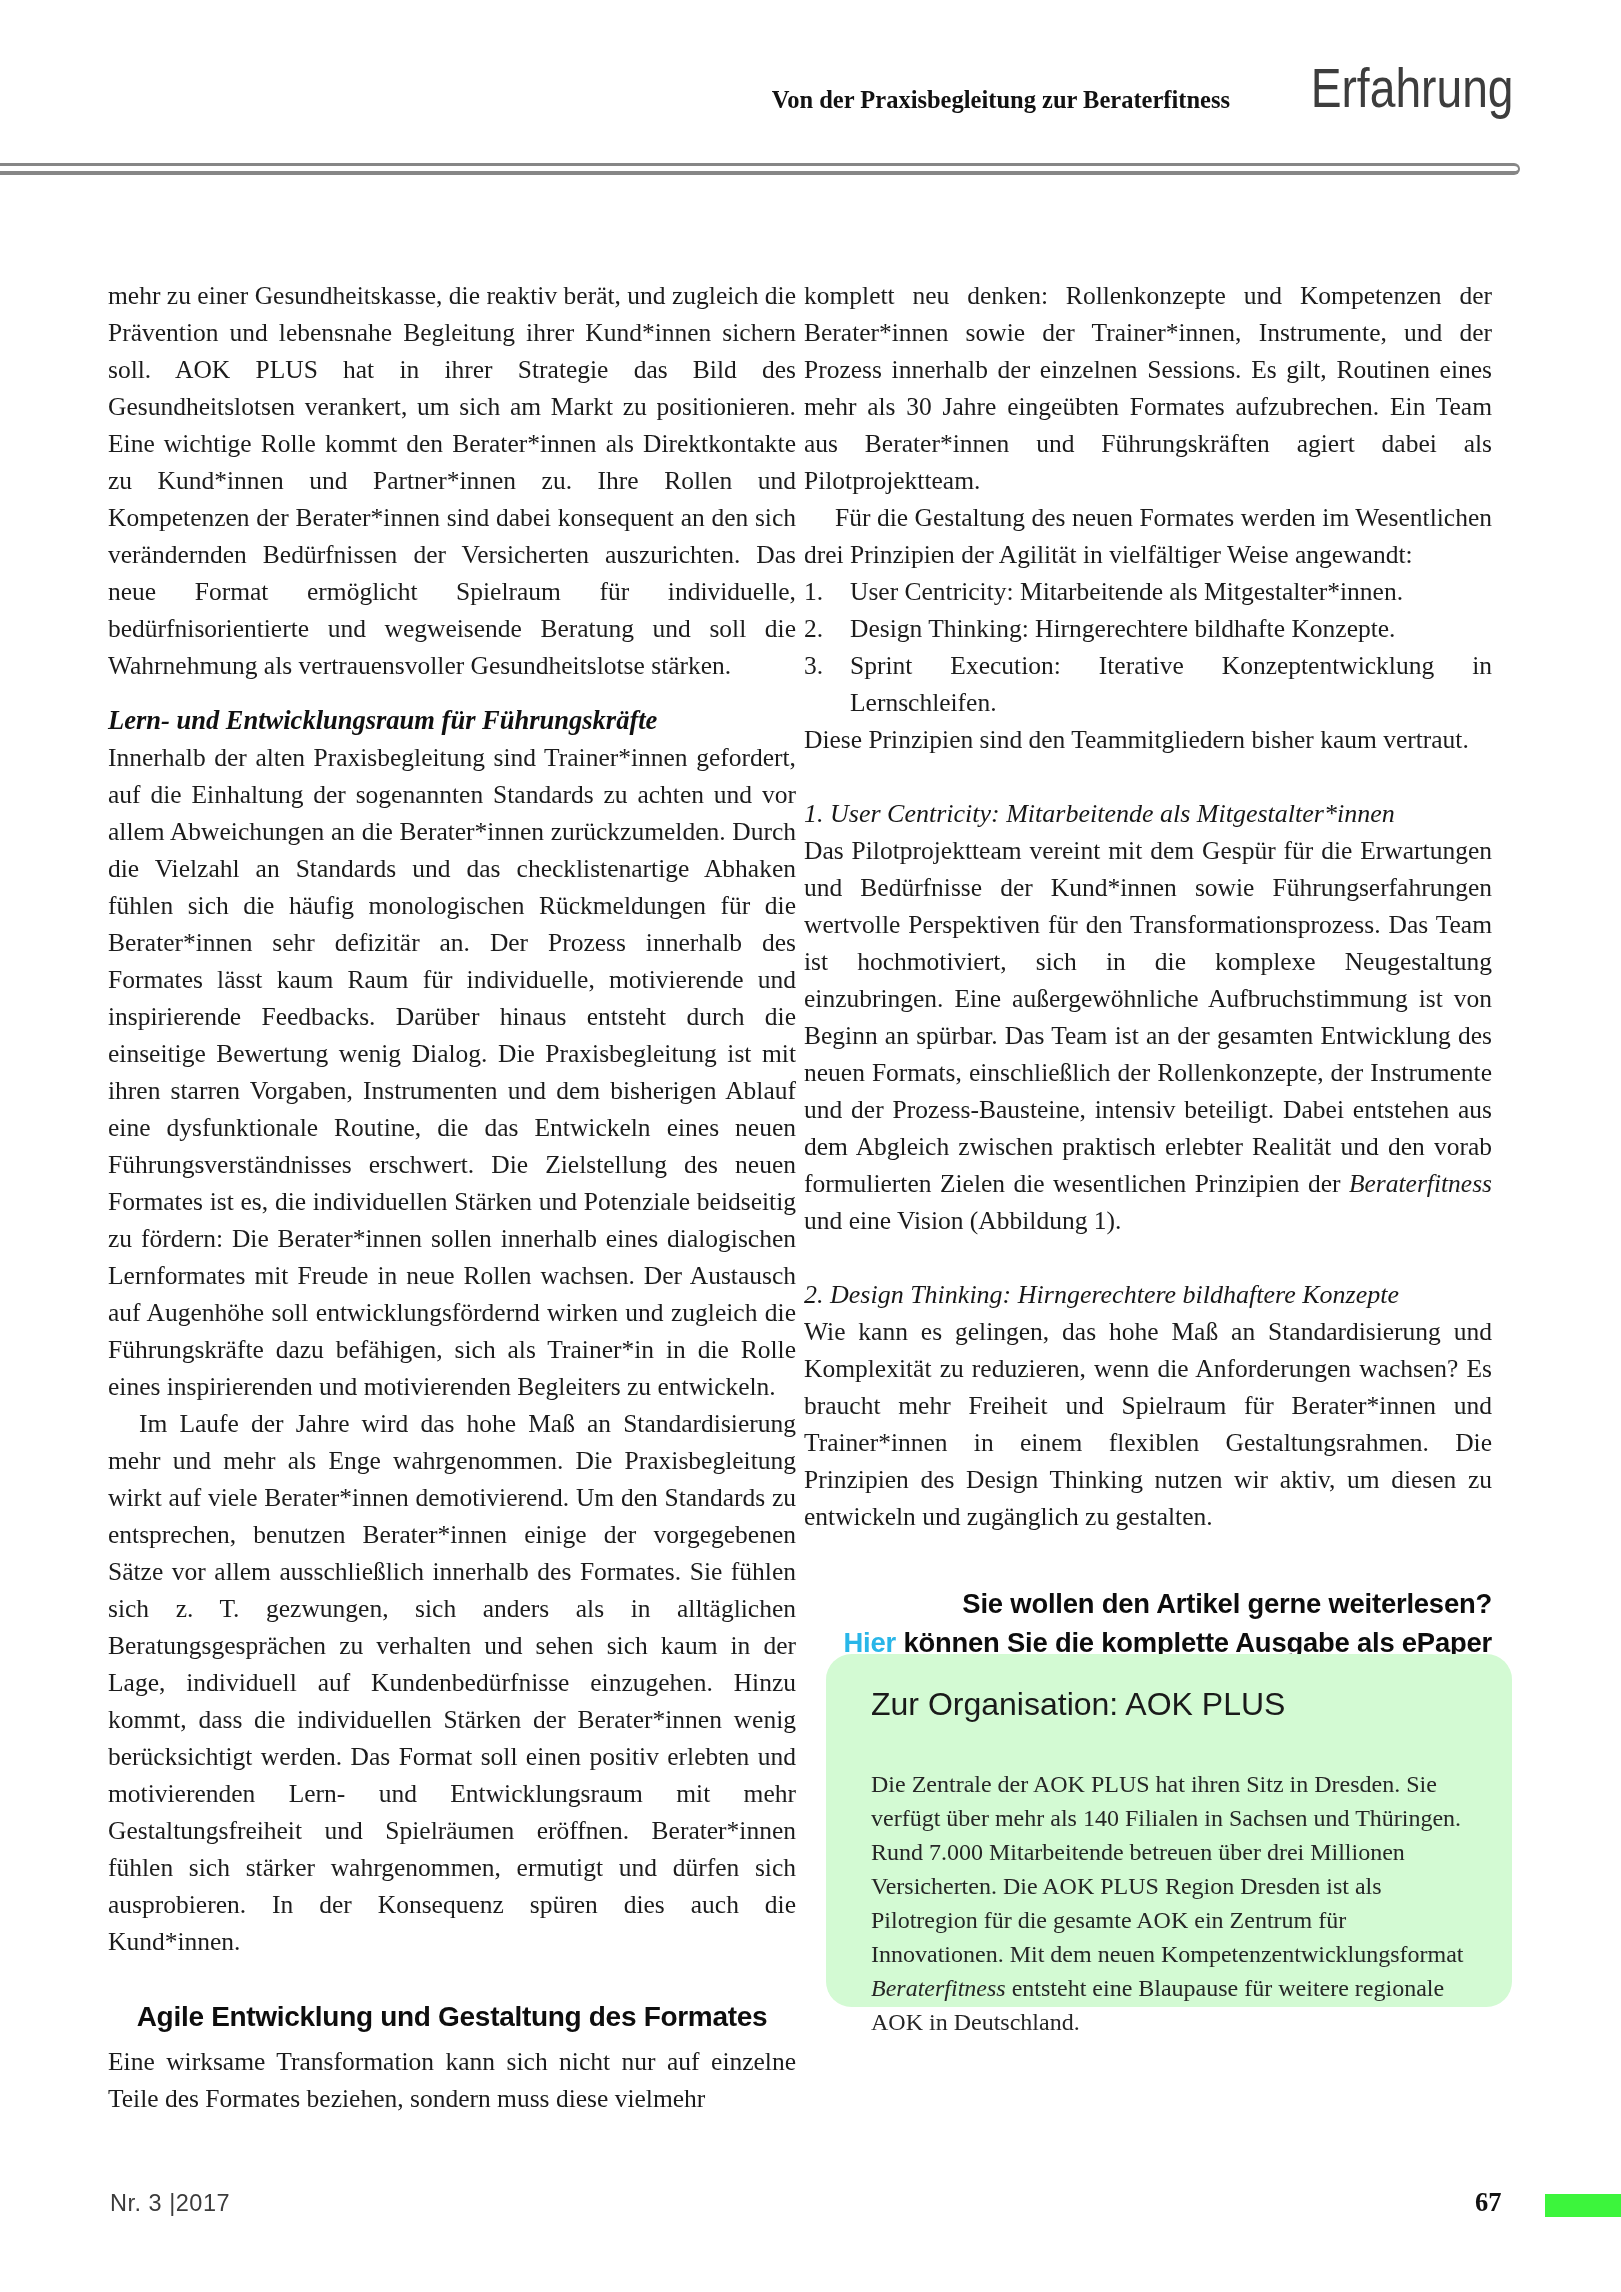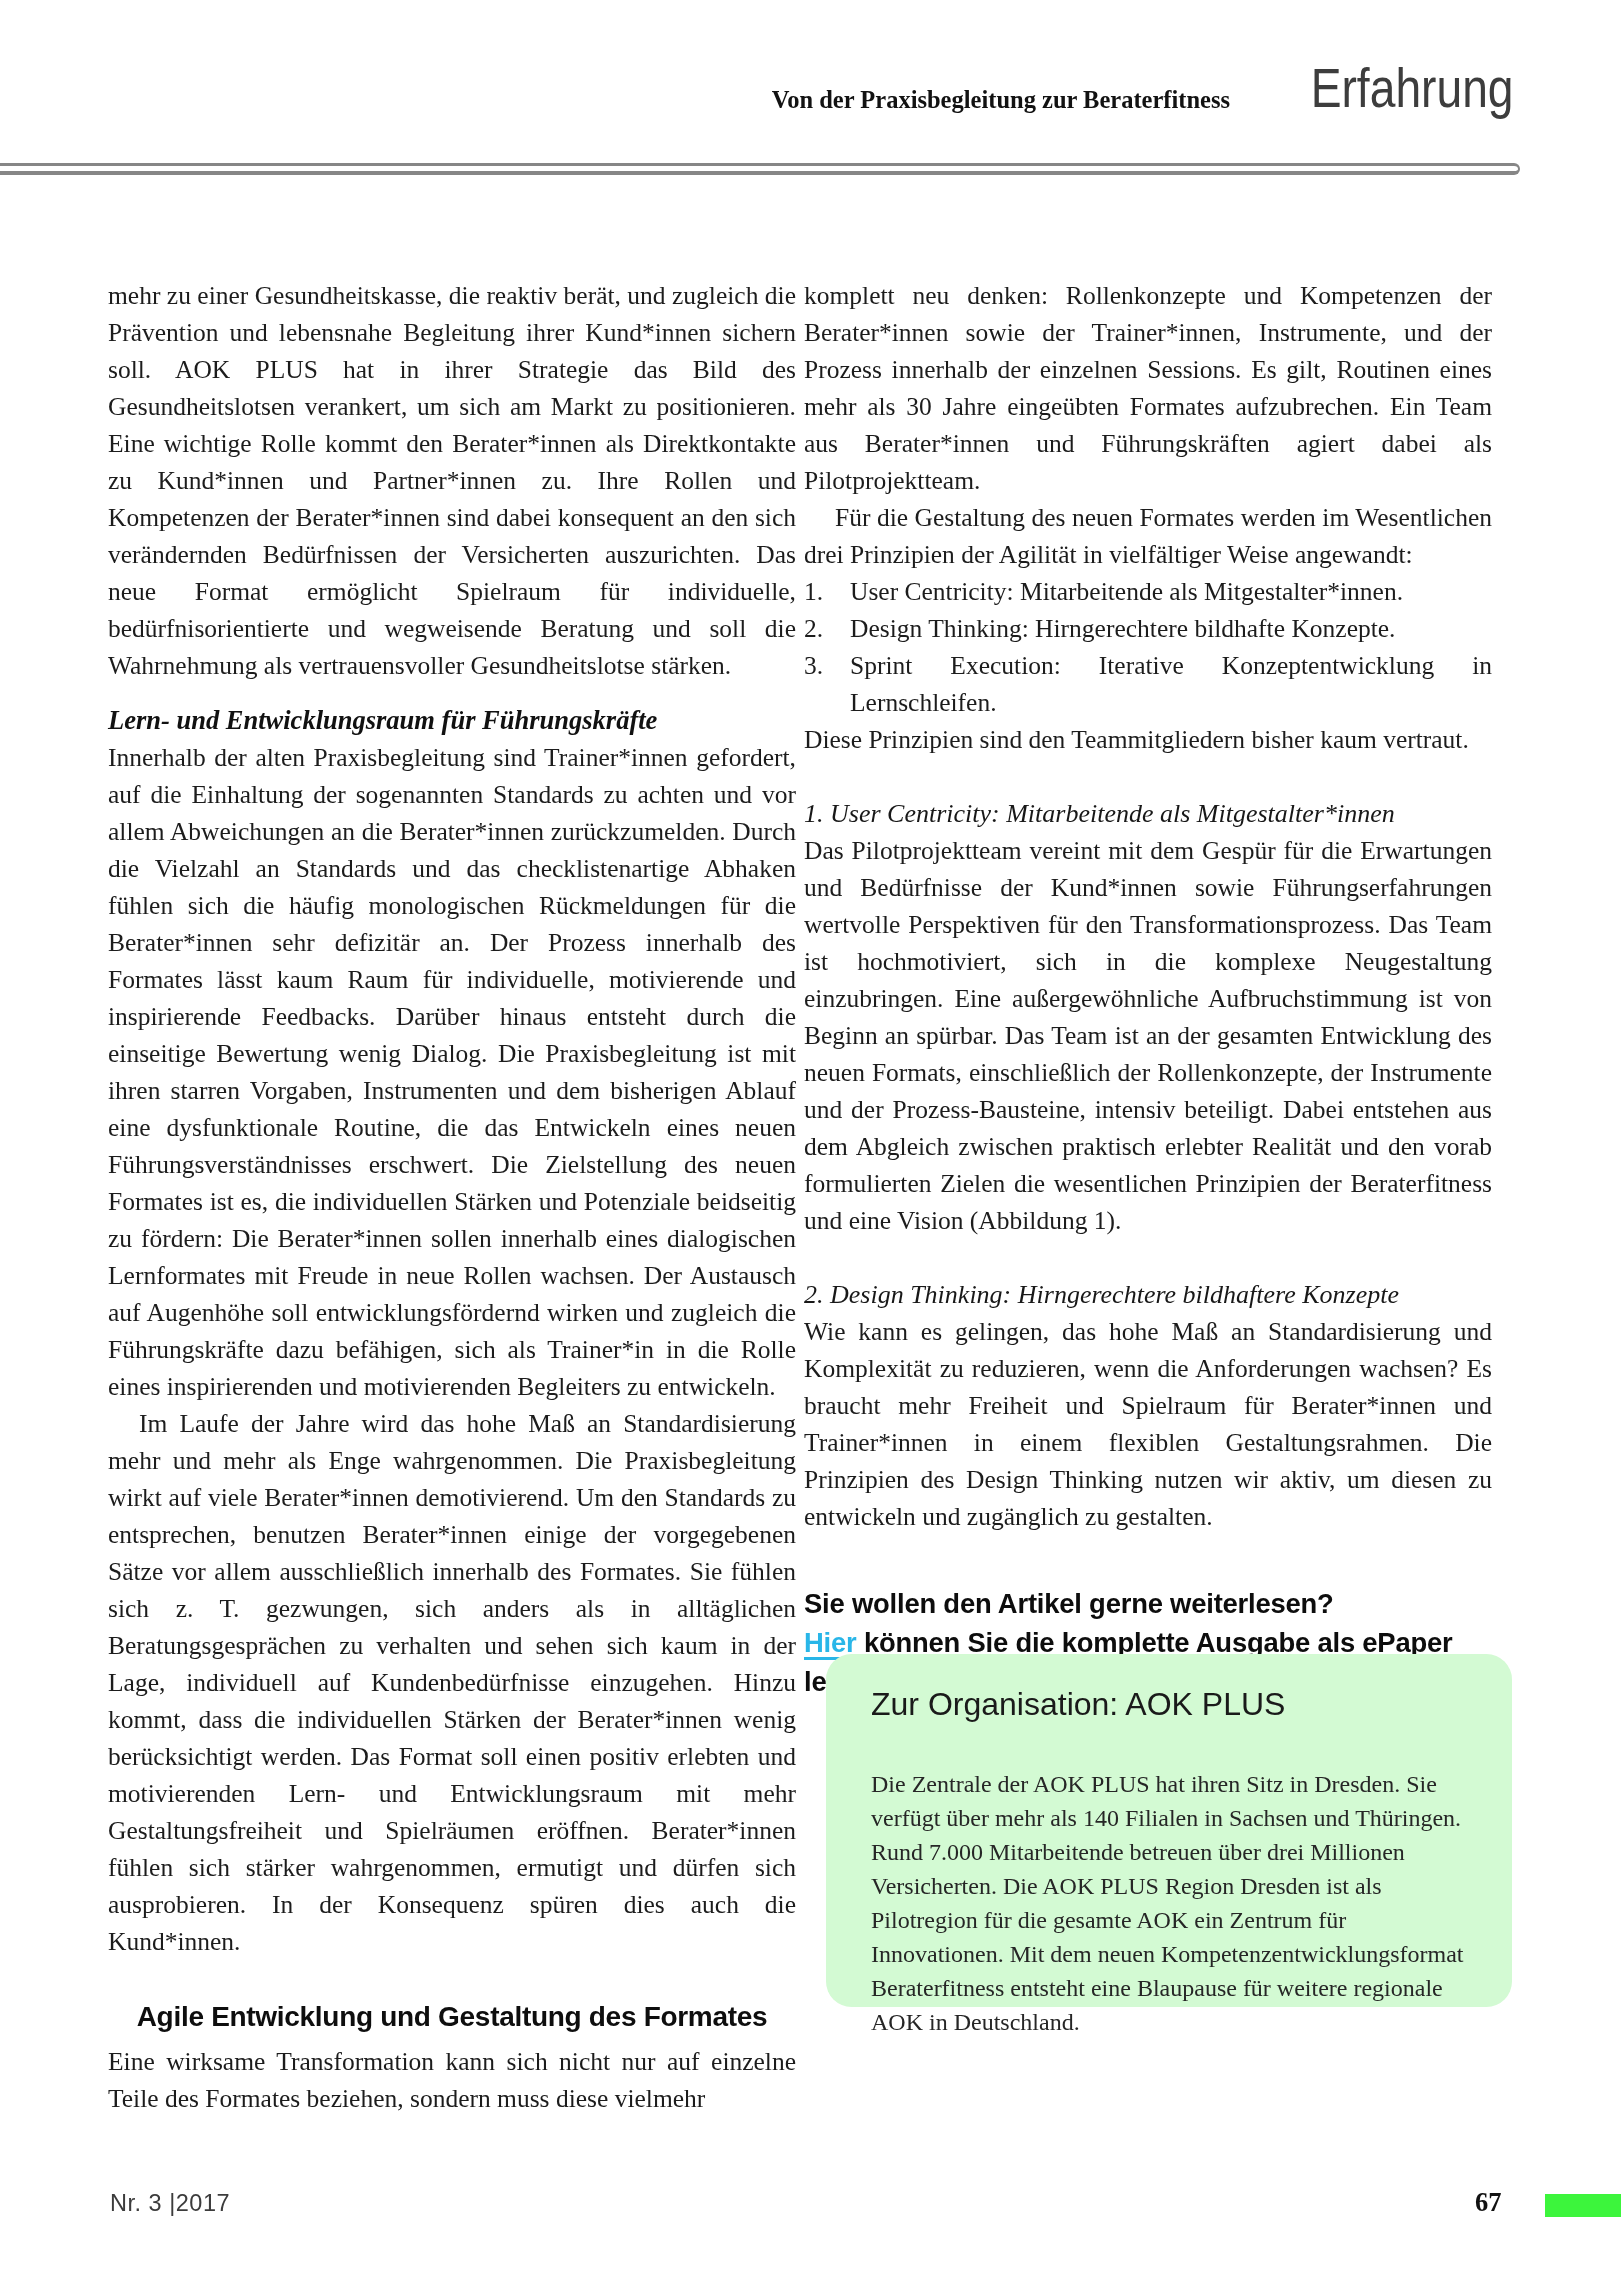--- a/index.html
+++ b/index.html
@@ -27,25 +27,25 @@
   .col-left{left:108px;}
   .col-right{left:804px;}
   .col p{margin:0;}
   .indent{text-indent:31px;}
   .h-serif-italic{font:italic 700 26.5px/37px "Liberation Serif",serif;margin:17.6px 0 0;text-align:left;color:#111;}
   .h-sans{font:700 28px/35px "Liberation Sans",sans-serif;letter-spacing:-0.3px;
           margin:39px 0 9.8px;text-align:center;color:#0e0e0e;}
   .subhead{font:italic 400 26px/37px "Liberation Serif",serif;margin:37px 0 0;text-align:left;color:#181818;}
   .list-row{position:relative;padding-left:46px;}
   .list-num{position:absolute;left:0;top:0;}
-  .run-i{}
+  .run-i{font-style:italic;}
 
   
   .cta{margin-top:49px;font:700 27.4px/39px "Liberation Sans",sans-serif;letter-spacing:-0.2px;
-       color:#0d0d0d;text-align:left;}
+       color:#0d0d0d;text-align:right;}
   .cta-link{color:var(--link-blue);text-decoration:underline;text-decoration-thickness:2.9px;
        text-underline-offset:4.9px;cursor:pointer;}
 
   
   .orgbox{position:absolute;left:826px;top:1654px;width:686px;height:353px;box-sizing:border-box;
           background:var(--box-green);border-radius:25.5px;padding:31px 45px;}
   .orgbox-title{font:400 32px/39px "Liberation Sans",sans-serif;color:#1a1a1a;}
   .orgbox-body{margin:43px 0 0;font:400 24px/34px "Liberation Serif",serif;color:#262626;text-align:left;}
 
   

